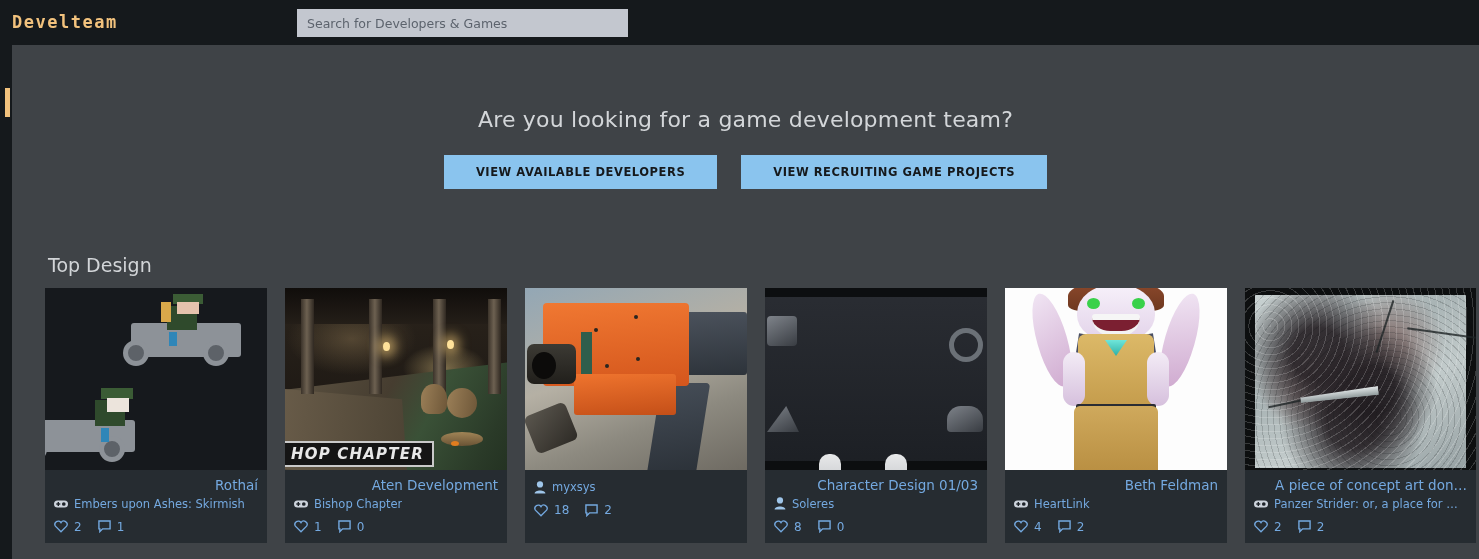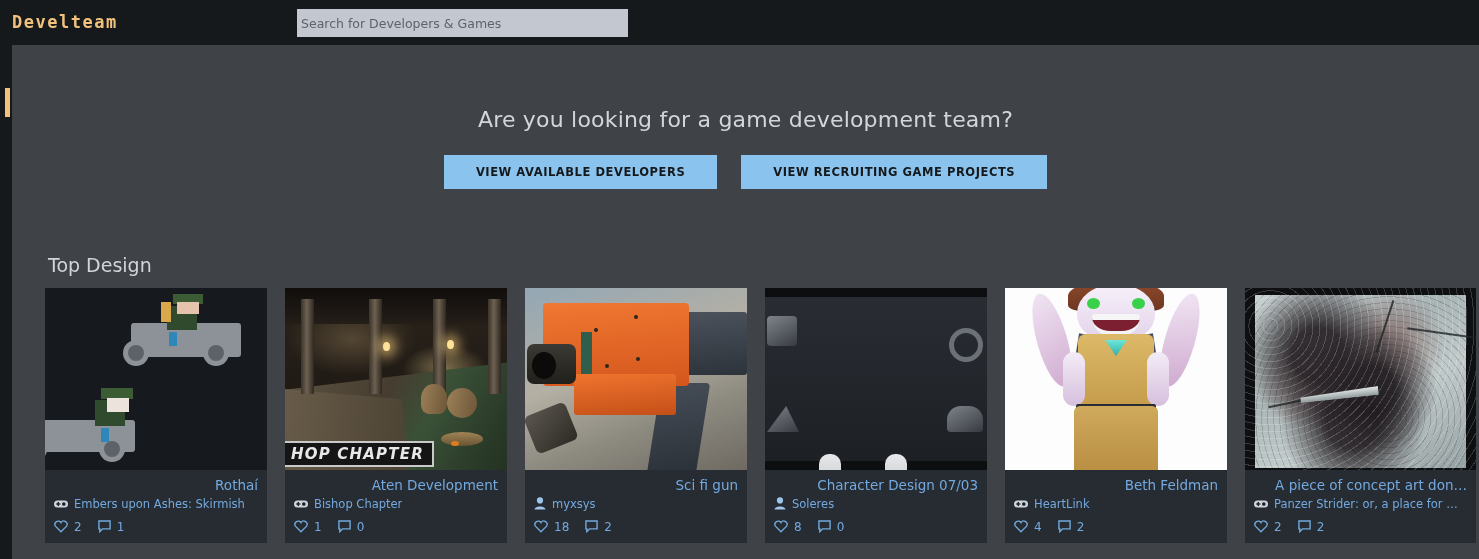--- a/index.html
+++ b/index.html
@@ -21,21 +21,21 @@
     font-family:"DejaVu Sans Mono", monospace;
     font-size:17px; font-weight:700; letter-spacing:1.5px;
     color:#f2c27d;
     line-height:1;
   }
   .search-input {
     position:absolute; left:297px; top:9px;
     width:331px; height:28px;
     background:#c3c7cf;
     border:none; outline:none;
-    padding:0 4px;
+    padding:0 10px;
     font-family:"DejaVu Sans", sans-serif;
     font-size:12.5px; color:#3c424a;
   }
   .search-input::placeholder { color:#5c636d; }
 
   
   .page {
     position:absolute; left:12px; top:45px;
     width:1467px; height:514px;
     background:#3f4347;
@@ -459,21 +459,20 @@
         <div class="gun-lower"></div>
         <div class="gun-barrel"></div>
         <div class="gun-bore"></div>
         <div class="gun-sub"></div>
         <div class="gun-dot" style="left:31%;top:22%;"></div>
         <div class="gun-dot" style="left:49%;top:15%;"></div>
         <div class="gun-dot" style="left:50%;top:38%;"></div>
         <div class="gun-dot" style="left:36%;top:42%;"></div>
       </div>
       <div class="card-info">
-        <div class="card-title">Sci fi gun</div>
         <div class="card-sub">
           <svg width="12" height="13" viewBox="0 0 12 13">
             <circle cx="6" cy="3.4" r="3.1" fill="#9fc6ea"></circle>
             <path d="M0.6 12.5 C0.6 8.6 11.4 8.6 11.4 12.5 Z" fill="#9fc6ea"></path>
           </svg>
           <span class="sub-text">myxsys</span>
         </div>
         <div class="card-stats">
           <span class="stat">
             <svg width="14" height="13" viewBox="0 0 16 14">
@@ -503,21 +502,21 @@
         <div class="fig" style="left:42px;">
           <div class="fig-hair"></div>
 
         </div>
         <div class="fig" style="left:108px;">
           <div class="fig-hair"></div>
 
         </div>
       </div>
       <div class="card-info">
-        <div class="card-title">Character Design 07/03</div>
+        <div class="card-title">Character Design 01/03</div>
         <div class="card-sub">
           <svg width="12" height="13" viewBox="0 0 12 13">
             <circle cx="6" cy="3.4" r="3.1" fill="#9fc6ea"></circle>
             <path d="M0.6 12.5 C0.6 8.6 11.4 8.6 11.4 12.5 Z" fill="#9fc6ea"></path>
           </svg>
           <span class="sub-text">Soleres</span>
         </div>
         <div class="card-stats">
           <span class="stat">
             <svg width="14" height="13" viewBox="0 0 16 14">

